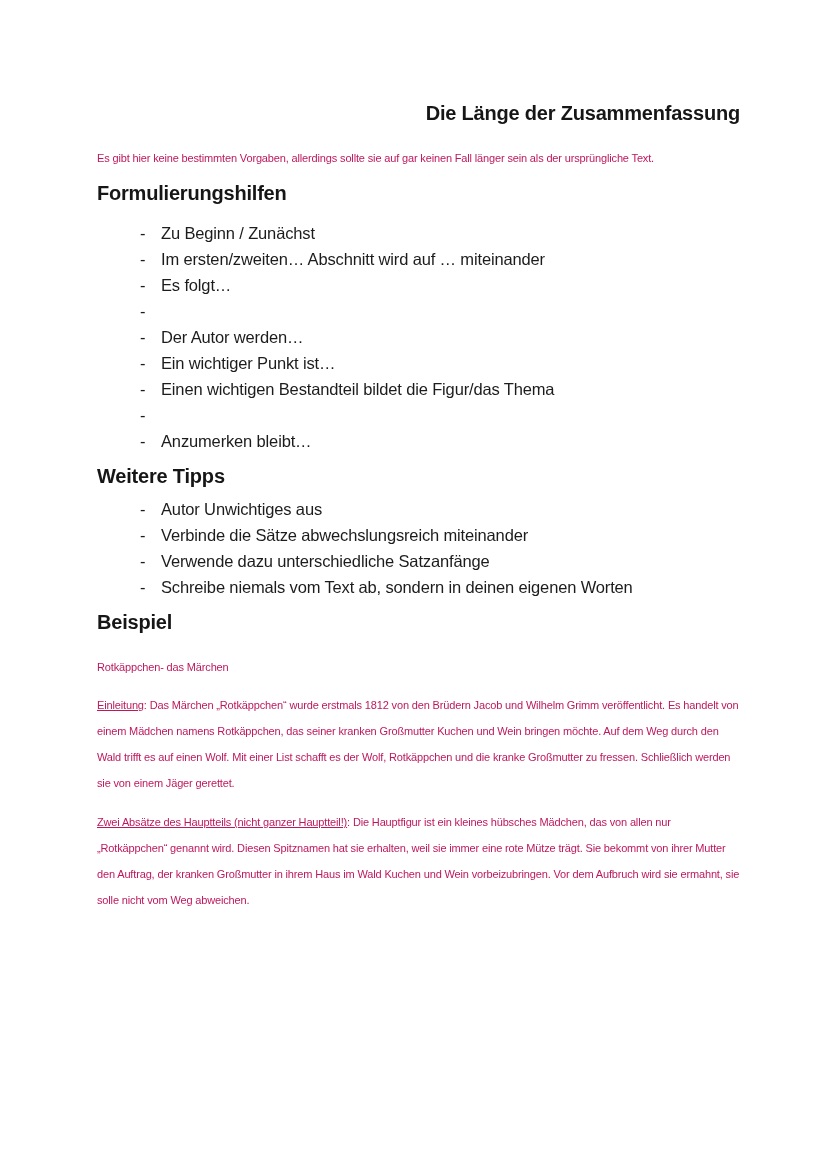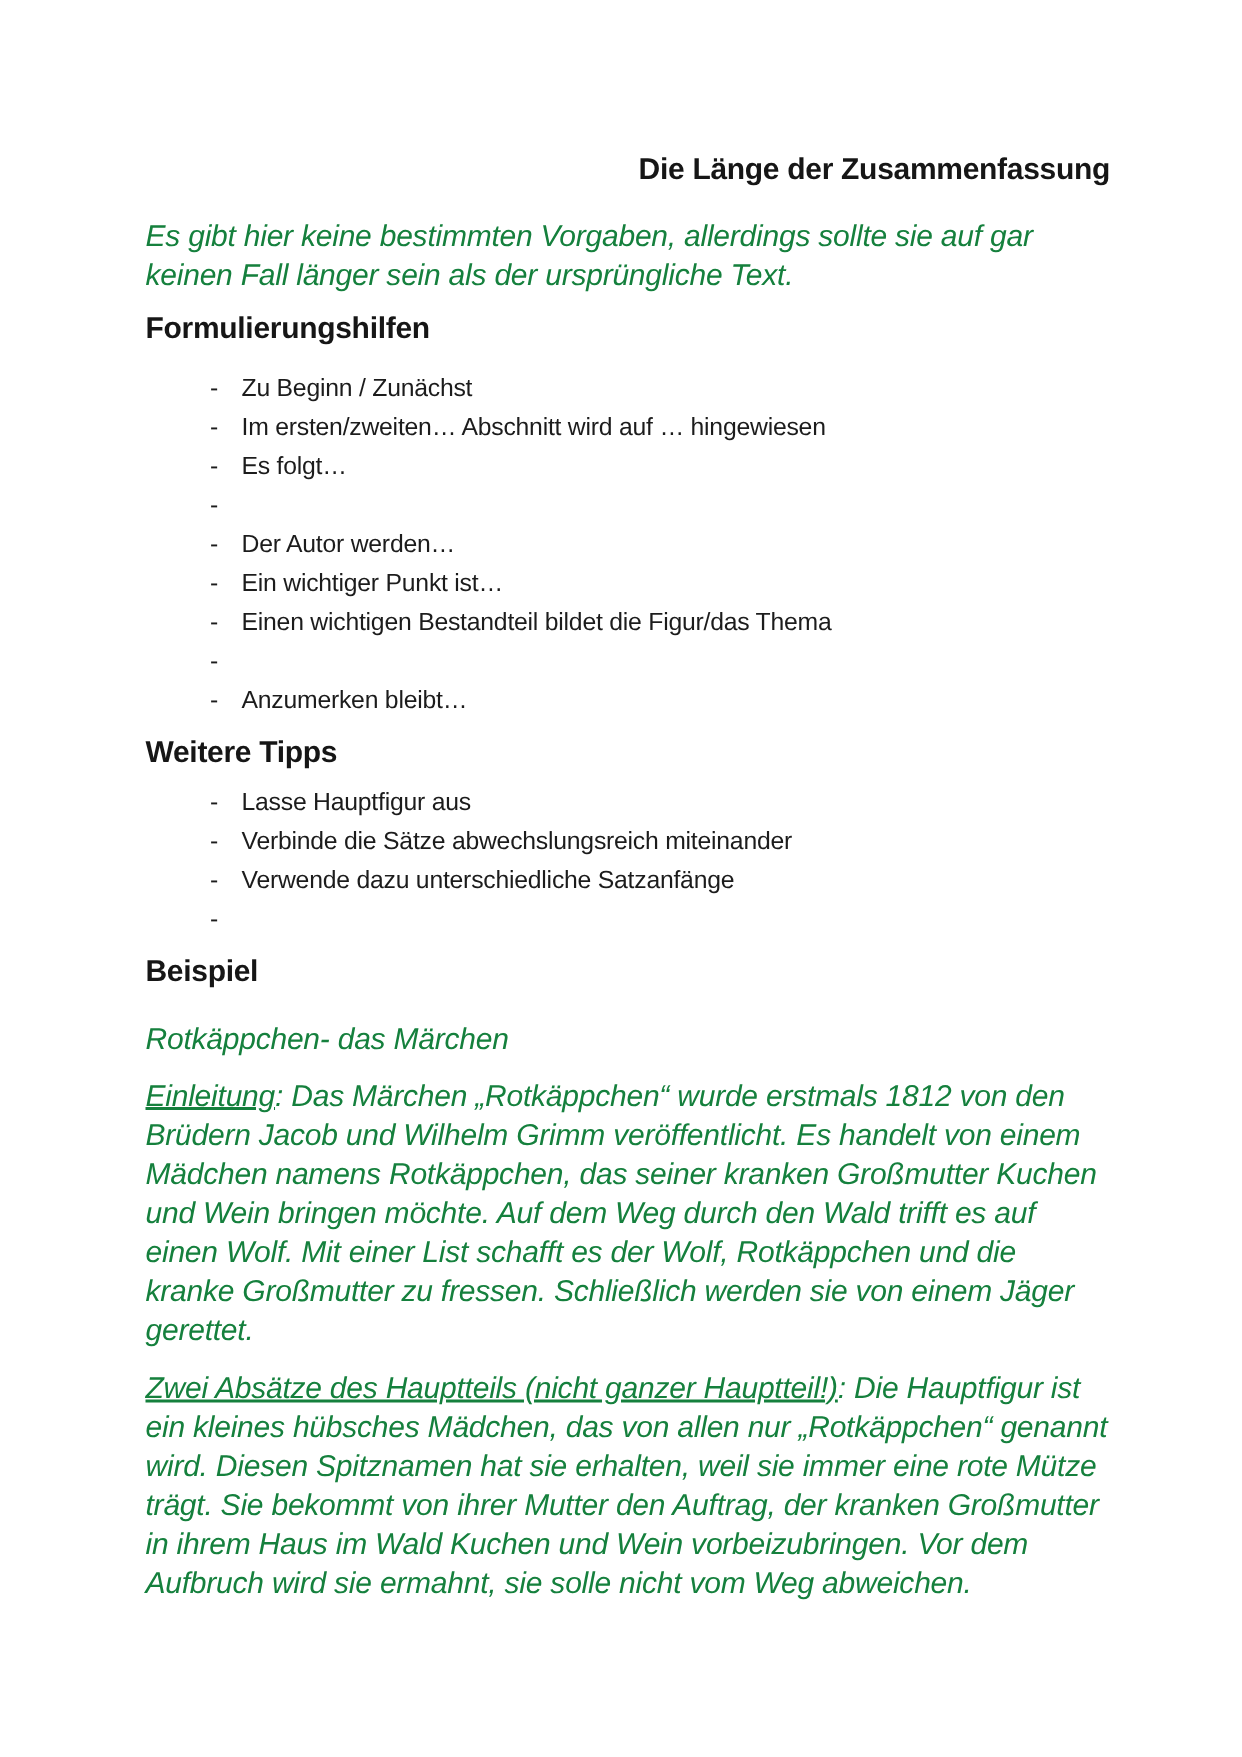--- a/index.html
+++ b/index.html
@@ -21,26 +21,25 @@
     font-weight: 700;
     line-height: 24px;
     letter-spacing: -0.2px;
     color: #161616;
   }
   .h-laenge            { margin-bottom: 20px; text-align: right; }
   .h-formulierung      { margin-bottom: 15px; }
   .h-tipps             { margin-bottom: 8px; }
   .h-beispiel          { margin-bottom: 20px; }
   .body-text {
-    font-size: 20px;
+    font-size: 11px;
     line-height: 26px;
     letter-spacing: -0.15px;
-    color: #15803d;
+    color: #be185d;
     max-width: 643px;
-    font-style: italic;
   }
   .p-laenge   { margin-bottom: 10px; }
   .subtitle   { margin-bottom: 12px; }
   .p-example  { margin-bottom: 13px; }
   .dash-list {
     list-style: none;
     padding-left: 43px;
     margin-bottom: 10px;
   }
   .dash-list li {
@@ -66,21 +65,21 @@
 
   <h2 class="doc-heading h-formulierung">Formulierungshilfen</h2>
 
   <ul class="dash-list">
     <li>
         <span class="marker">-</span>
         <span class="li-text">Zu Beginn / Zunächst</span>
       </li>
     <li>
         <span class="marker">-</span>
-        <span class="li-text">Im ersten/zweiten… Abschnitt wird auf … hingewiesen</span>
+        <span class="li-text">Im ersten/zweiten… Abschnitt wird auf … miteinander</span>
       </li>
     <li>
         <span class="marker">-</span>
         <span class="li-text">Es folgt…</span>
       </li>
     <li>
         <span class="marker">-</span>
       </li>
     <li>
         <span class="marker">-</span>
@@ -101,32 +100,33 @@
         <span class="marker">-</span>
         <span class="li-text">Anzumerken bleibt…</span>
       </li>
   </ul>
 
   <h2 class="doc-heading h-tipps">Weitere Tipps</h2>
 
   <ul class="dash-list">
     <li>
         <span class="marker">-</span>
-        <span class="li-text">Lasse Hauptfigur aus</span>
+        <span class="li-text">Autor Unwichtiges aus</span>
       </li>
     <li>
         <span class="marker">-</span>
         <span class="li-text">Verbinde die Sätze abwechslungsreich miteinander</span>
       </li>
     <li>
         <span class="marker">-</span>
         <span class="li-text">Verwende dazu unterschiedliche Satzanfänge</span>
       </li>
     <li>
         <span class="marker">-</span>
+        <span class="li-text">Schreibe niemals vom Text ab, sondern in deinen eigenen Worten</span>
       </li>
   </ul>
 
   <h2 class="doc-heading h-beispiel">Beispiel</h2>
 
   <p class="body-text subtitle">Rotkäppchen- das Märchen</p>
 
   <p class="body-text p-example"><span class="lead">Einleitung</span><span>: Das Märchen „Rotkäppchen“ wurde erstmals 1812 von den Brüdern Jacob und Wilhelm Grimm veröffentlicht. Es handelt von einem Mädchen namens Rotkäppchen, das seiner kranken Großmutter Kuchen und Wein bringen möchte. Auf dem Weg durch den Wald trifft es auf einen Wolf. Mit einer List schafft es der Wolf, Rotkäppchen und die kranke Großmutter zu fressen. Schließlich werden sie von einem Jäger gerettet.</span></p>
 
   <p class="body-text p-example"><span class="lead">Zwei Absätze des Hauptteils (nicht ganzer Hauptteil!)</span><span>: Die Hauptfigur ist ein kleines hübsches Mädchen, das von allen nur „Rotkäppchen“ genannt wird. Diesen Spitznamen hat sie erhalten, weil sie immer eine rote Mütze trägt. Sie bekommt von ihrer Mutter den Auftrag, der kranken Großmutter in ihrem Haus im Wald Kuchen und Wein vorbeizubringen. Vor dem Aufbruch wird sie ermahnt, sie solle nicht vom Weg abweichen.</span></p>

